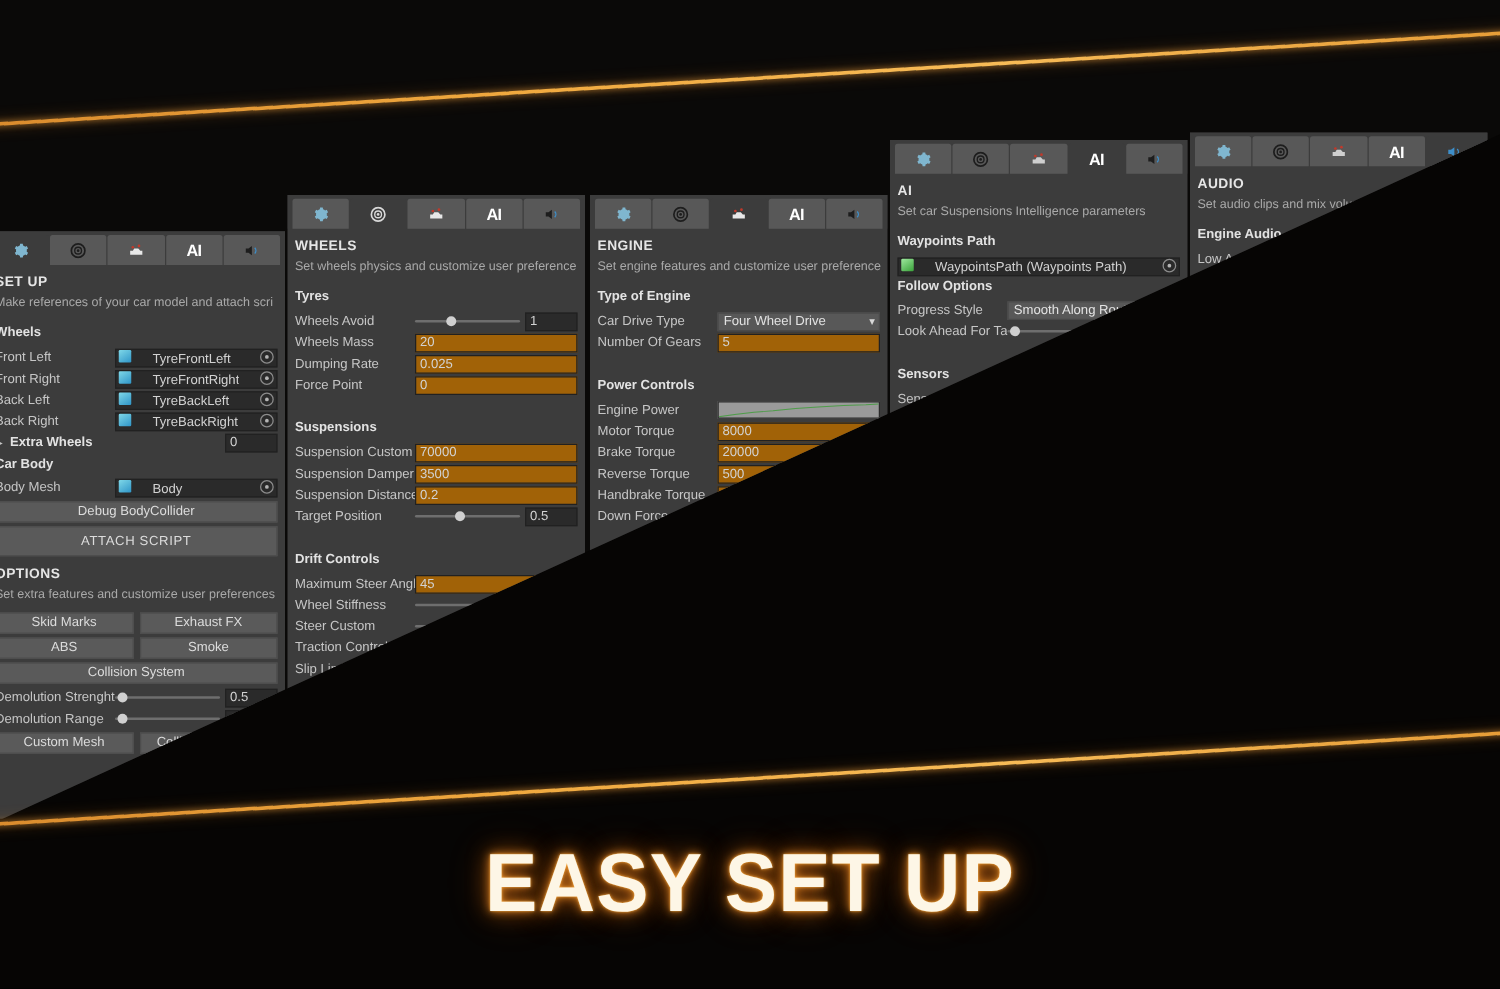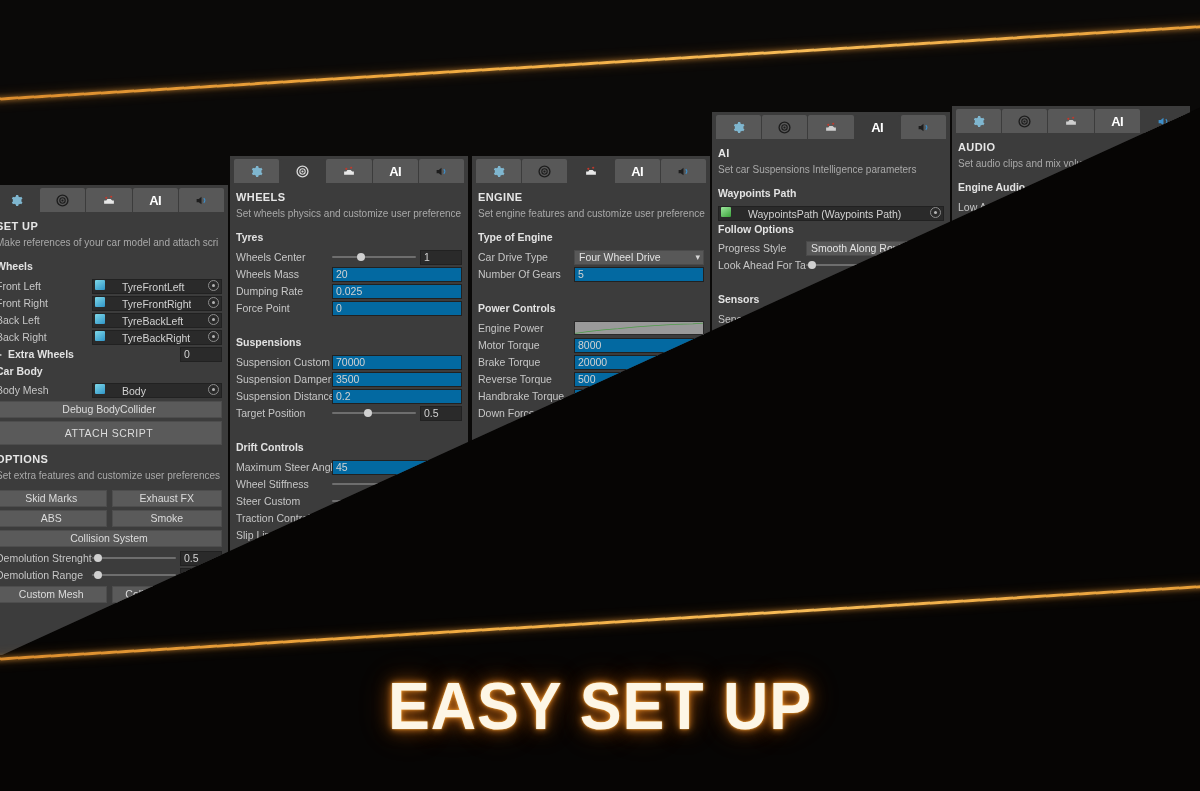--- a/index.html
+++ b/index.html
@@ -150,21 +150,21 @@
     color: #c6c6c6;
     font-size: 10.5px;
     white-space: nowrap;
     overflow: hidden;
   }
   .lbl.w88 { width: 88px; flex-basis: 88px; }
   .lbl.w84 { width: 84px; flex-basis: 84px; }
   .fld {
     flex: 1;
     height: 15px;
-    background: #0369a1;
+    background: #a16207;
     border: 1px solid #212121;
     color: #d2d2d2;
     font-size: 10.5px;
     line-height: 13px;
     padding: 0 3px;
     white-space: nowrap;
     overflow: hidden;
   }
   .objfld {
     flex: 1; height: 15px;
@@ -469,21 +469,21 @@
         </div>
       </div>
 
       <div class="panel-inner">
         <div class="sect-title">WHEELS</div>
         <div class="sect-sub">Set wheels physics and customize user preference</div>
 
         <div class="group">Tyres</div>
 
         <div class="row">
-          <div class="lbl">Wheels Center</div>
+          <div class="lbl">Wheels Avoid</div>
           <div class="slider-wrap">
             <div class="slider">
               <div class="track"></div>
               <div class="knob" style="left:34%"></div>
             </div>
             <div class="numbox">1</div>
           </div>
         </div>
         <div class="row">
           <div class="lbl">Wheels Mass</div>

